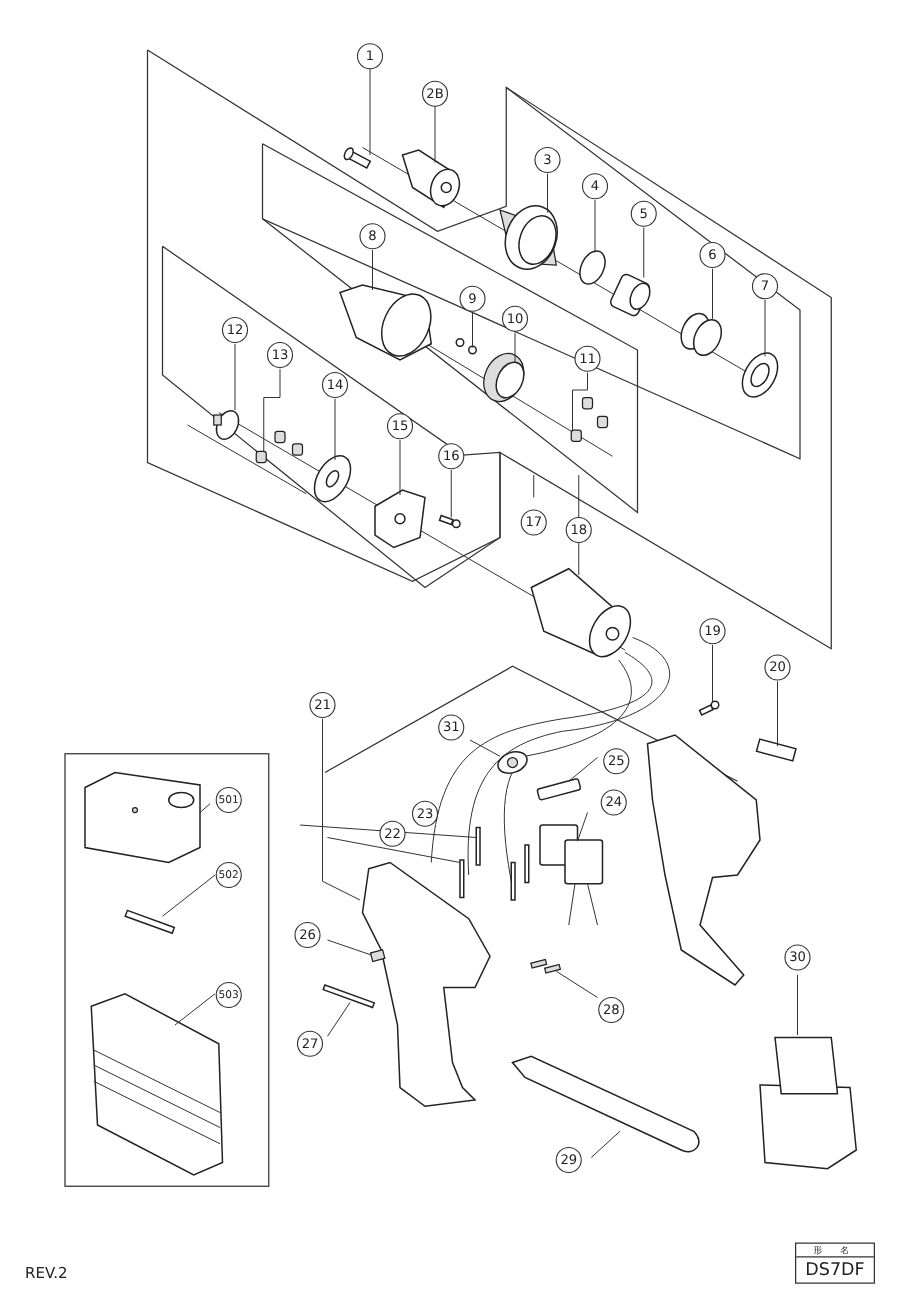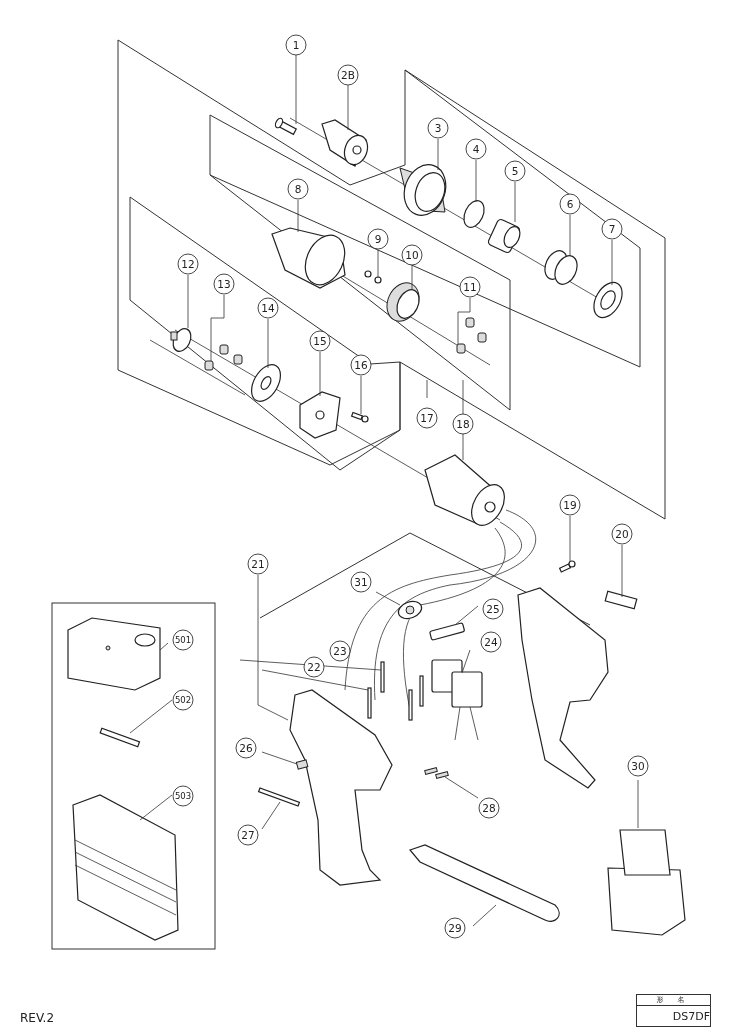--- a/index.html
+++ b/index.html
@@ -8,23 +8,23 @@
   svg#diagram { position: absolute; left: 0; top: 0; }
   .frame { fill: none; stroke: #333; stroke-width: 1; }
   .leader { fill: none; stroke: #333; stroke-width: 0.8; }
   .part { fill: #fff; stroke: #222; stroke-width: 1.2; }
   .partd { fill: #ddd; stroke: #222; stroke-width: 1; }
   .wire { fill: none; stroke: #333; stroke-width: 0.8; }
   .callout-circle { fill: #fff; stroke: #333; stroke-width: 0.9; }
   .callout-text { font-family: "DejaVu Sans", sans-serif; font-size: 10.5px; fill: #222; text-anchor: middle; dominant-baseline: central; }
   .callout-text.small { font-size: 8.5px; }
   #rev { position: absolute; left: 20px; top: 1011px; font-size: 12px; font-family: "DejaVu Sans", sans-serif; }
-  #model-box { position: absolute; left: 636px; top: 994px; width: 75px; height: 33px; border: 1px solid #333; box-sizing: border-box; }
+  #model-box { position: absolute; left: 636px; top: 994px; width: 64px; height: 33px; border: 1px solid #333; box-sizing: border-box; }
   #model-header { height: 10px; border-bottom: 1px solid #333; font-size: 7px; line-height: 10px; text-align: center; letter-spacing: 6px; }
-  #model-name { font-size: 11px; line-height: 21px; text-align: right; }
+  #model-name { font-size: 14px; line-height: 21px; text-align: center; }
 </style>
 </head>
 <body>
 
 <svg id="diagram" width="730" height="1033" viewBox="0 0 730 1033">
 
   <g>
 
     <polyline class="frame" points="118,40 118,370 330,465 400,430 400,362 665,519 665,238 405,70 405,165 350,185 118,40"></polyline>
 

